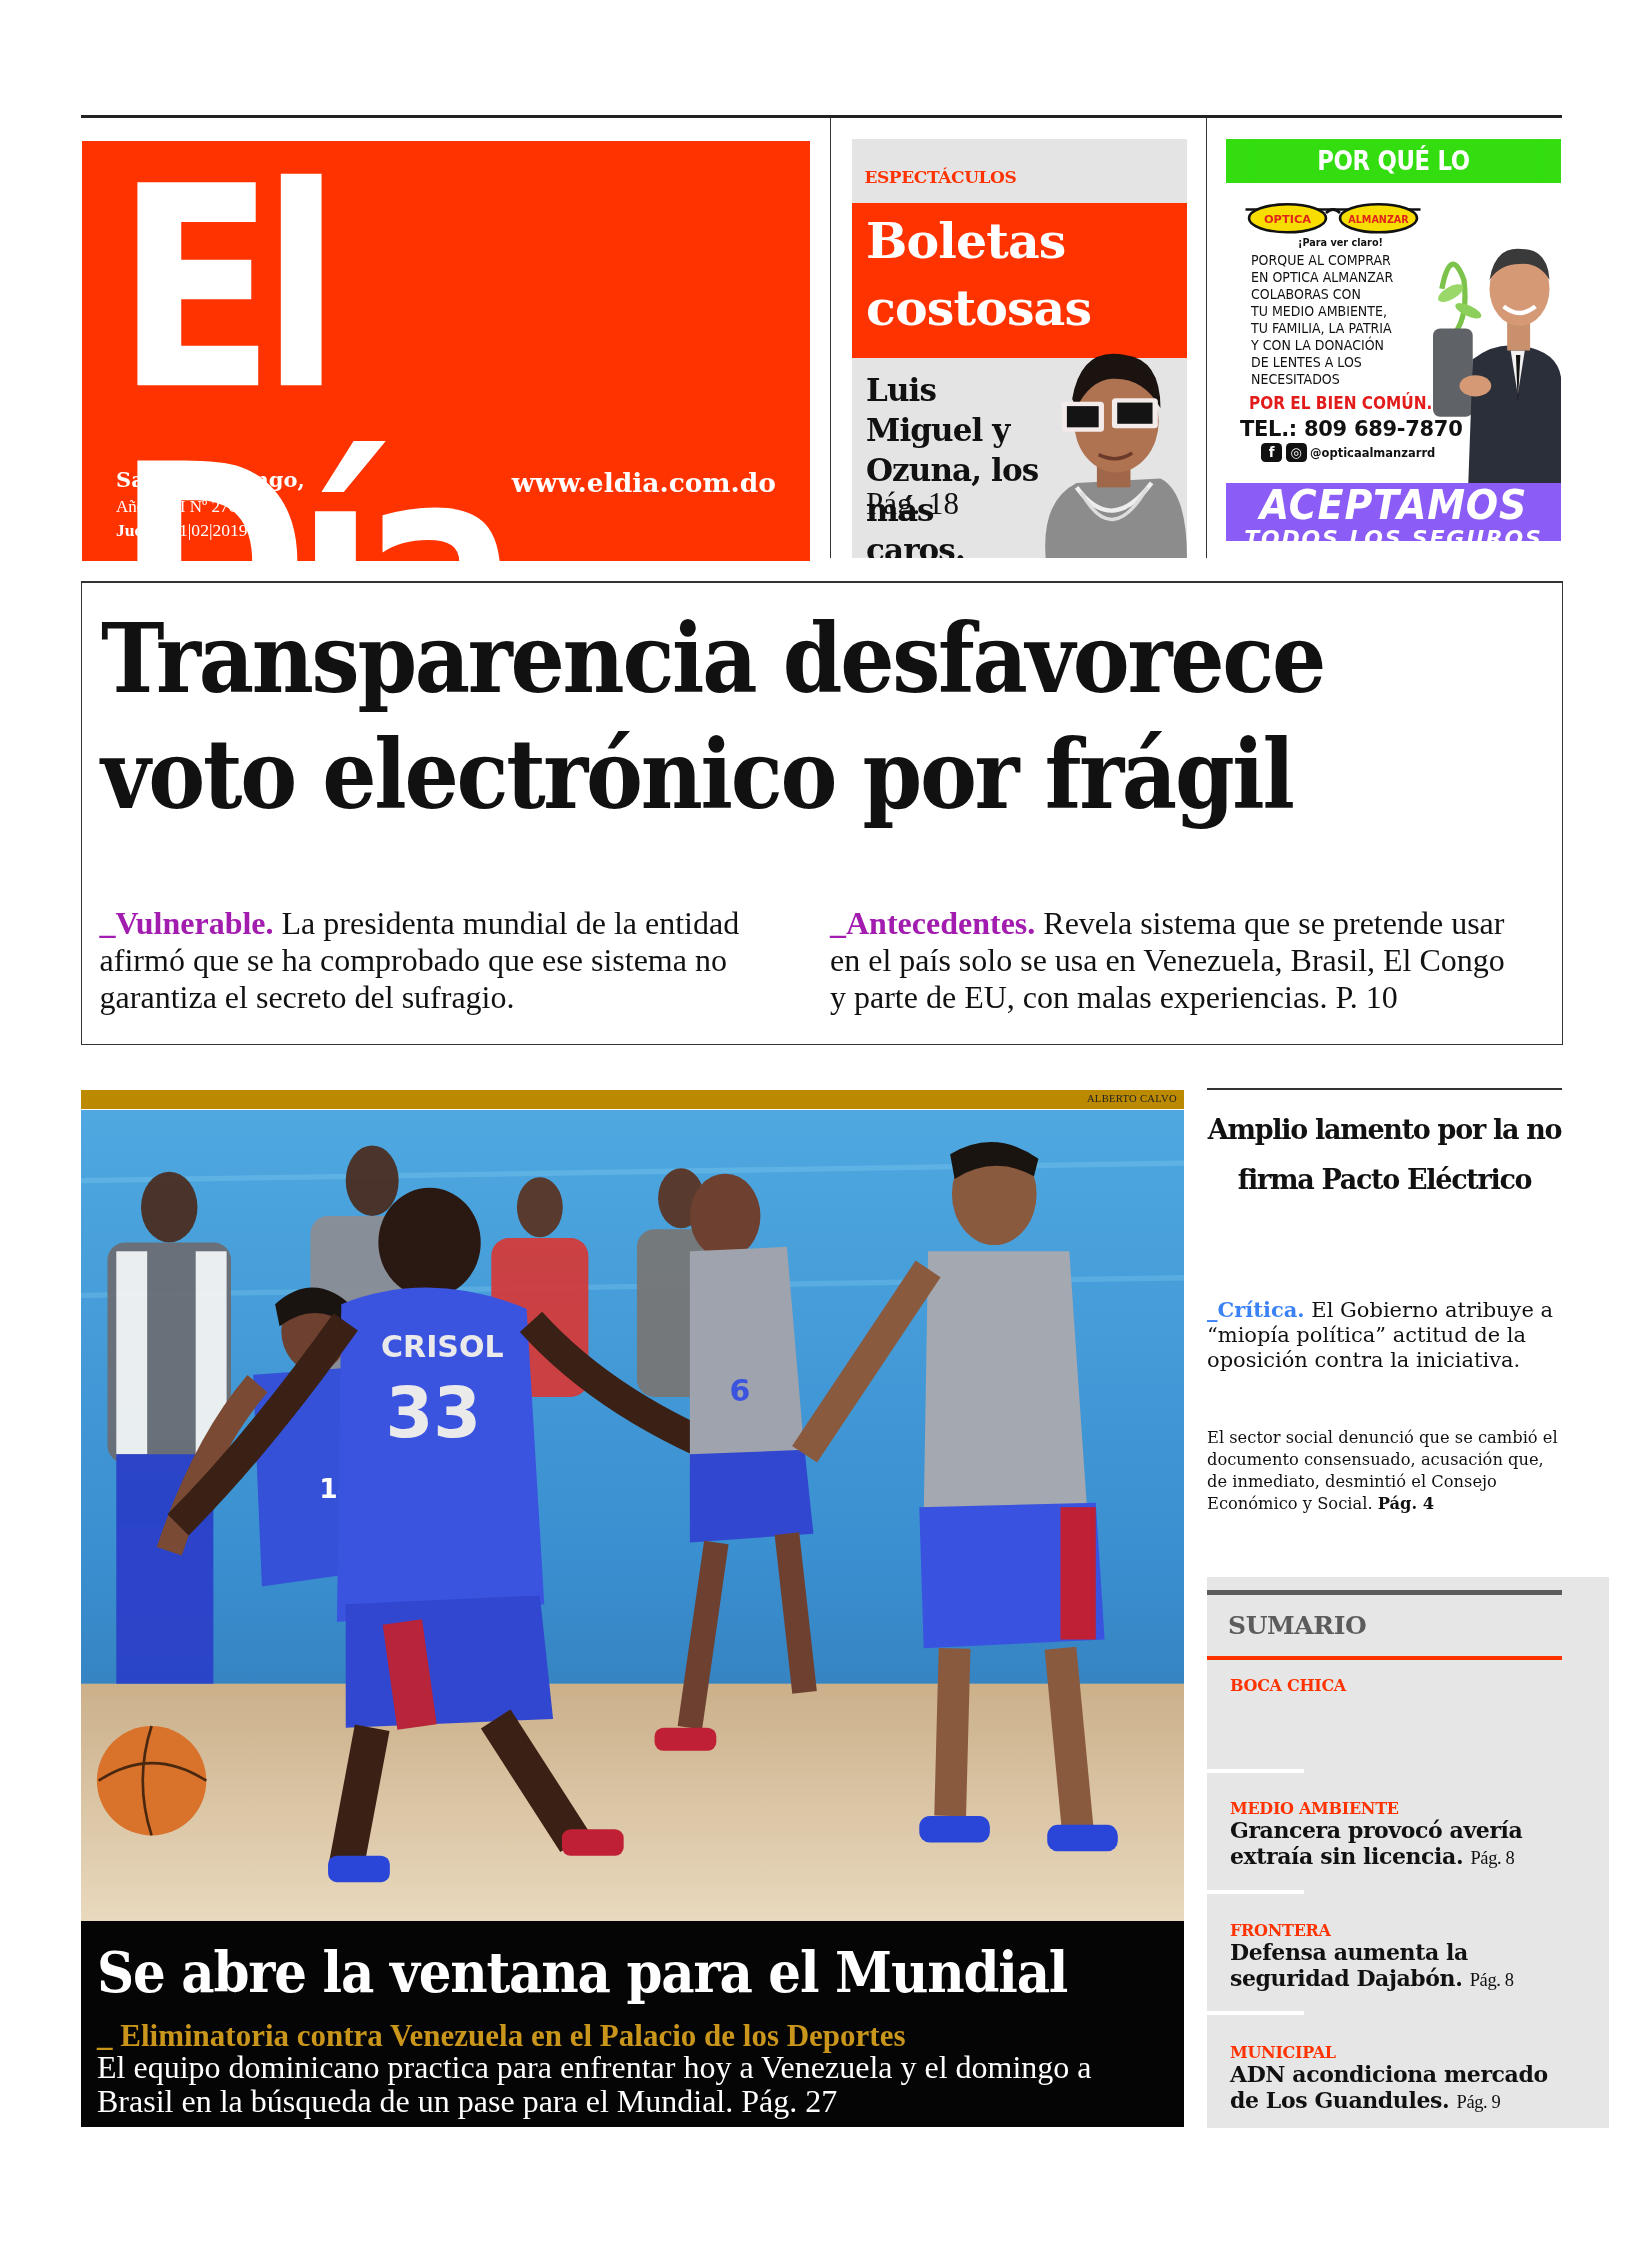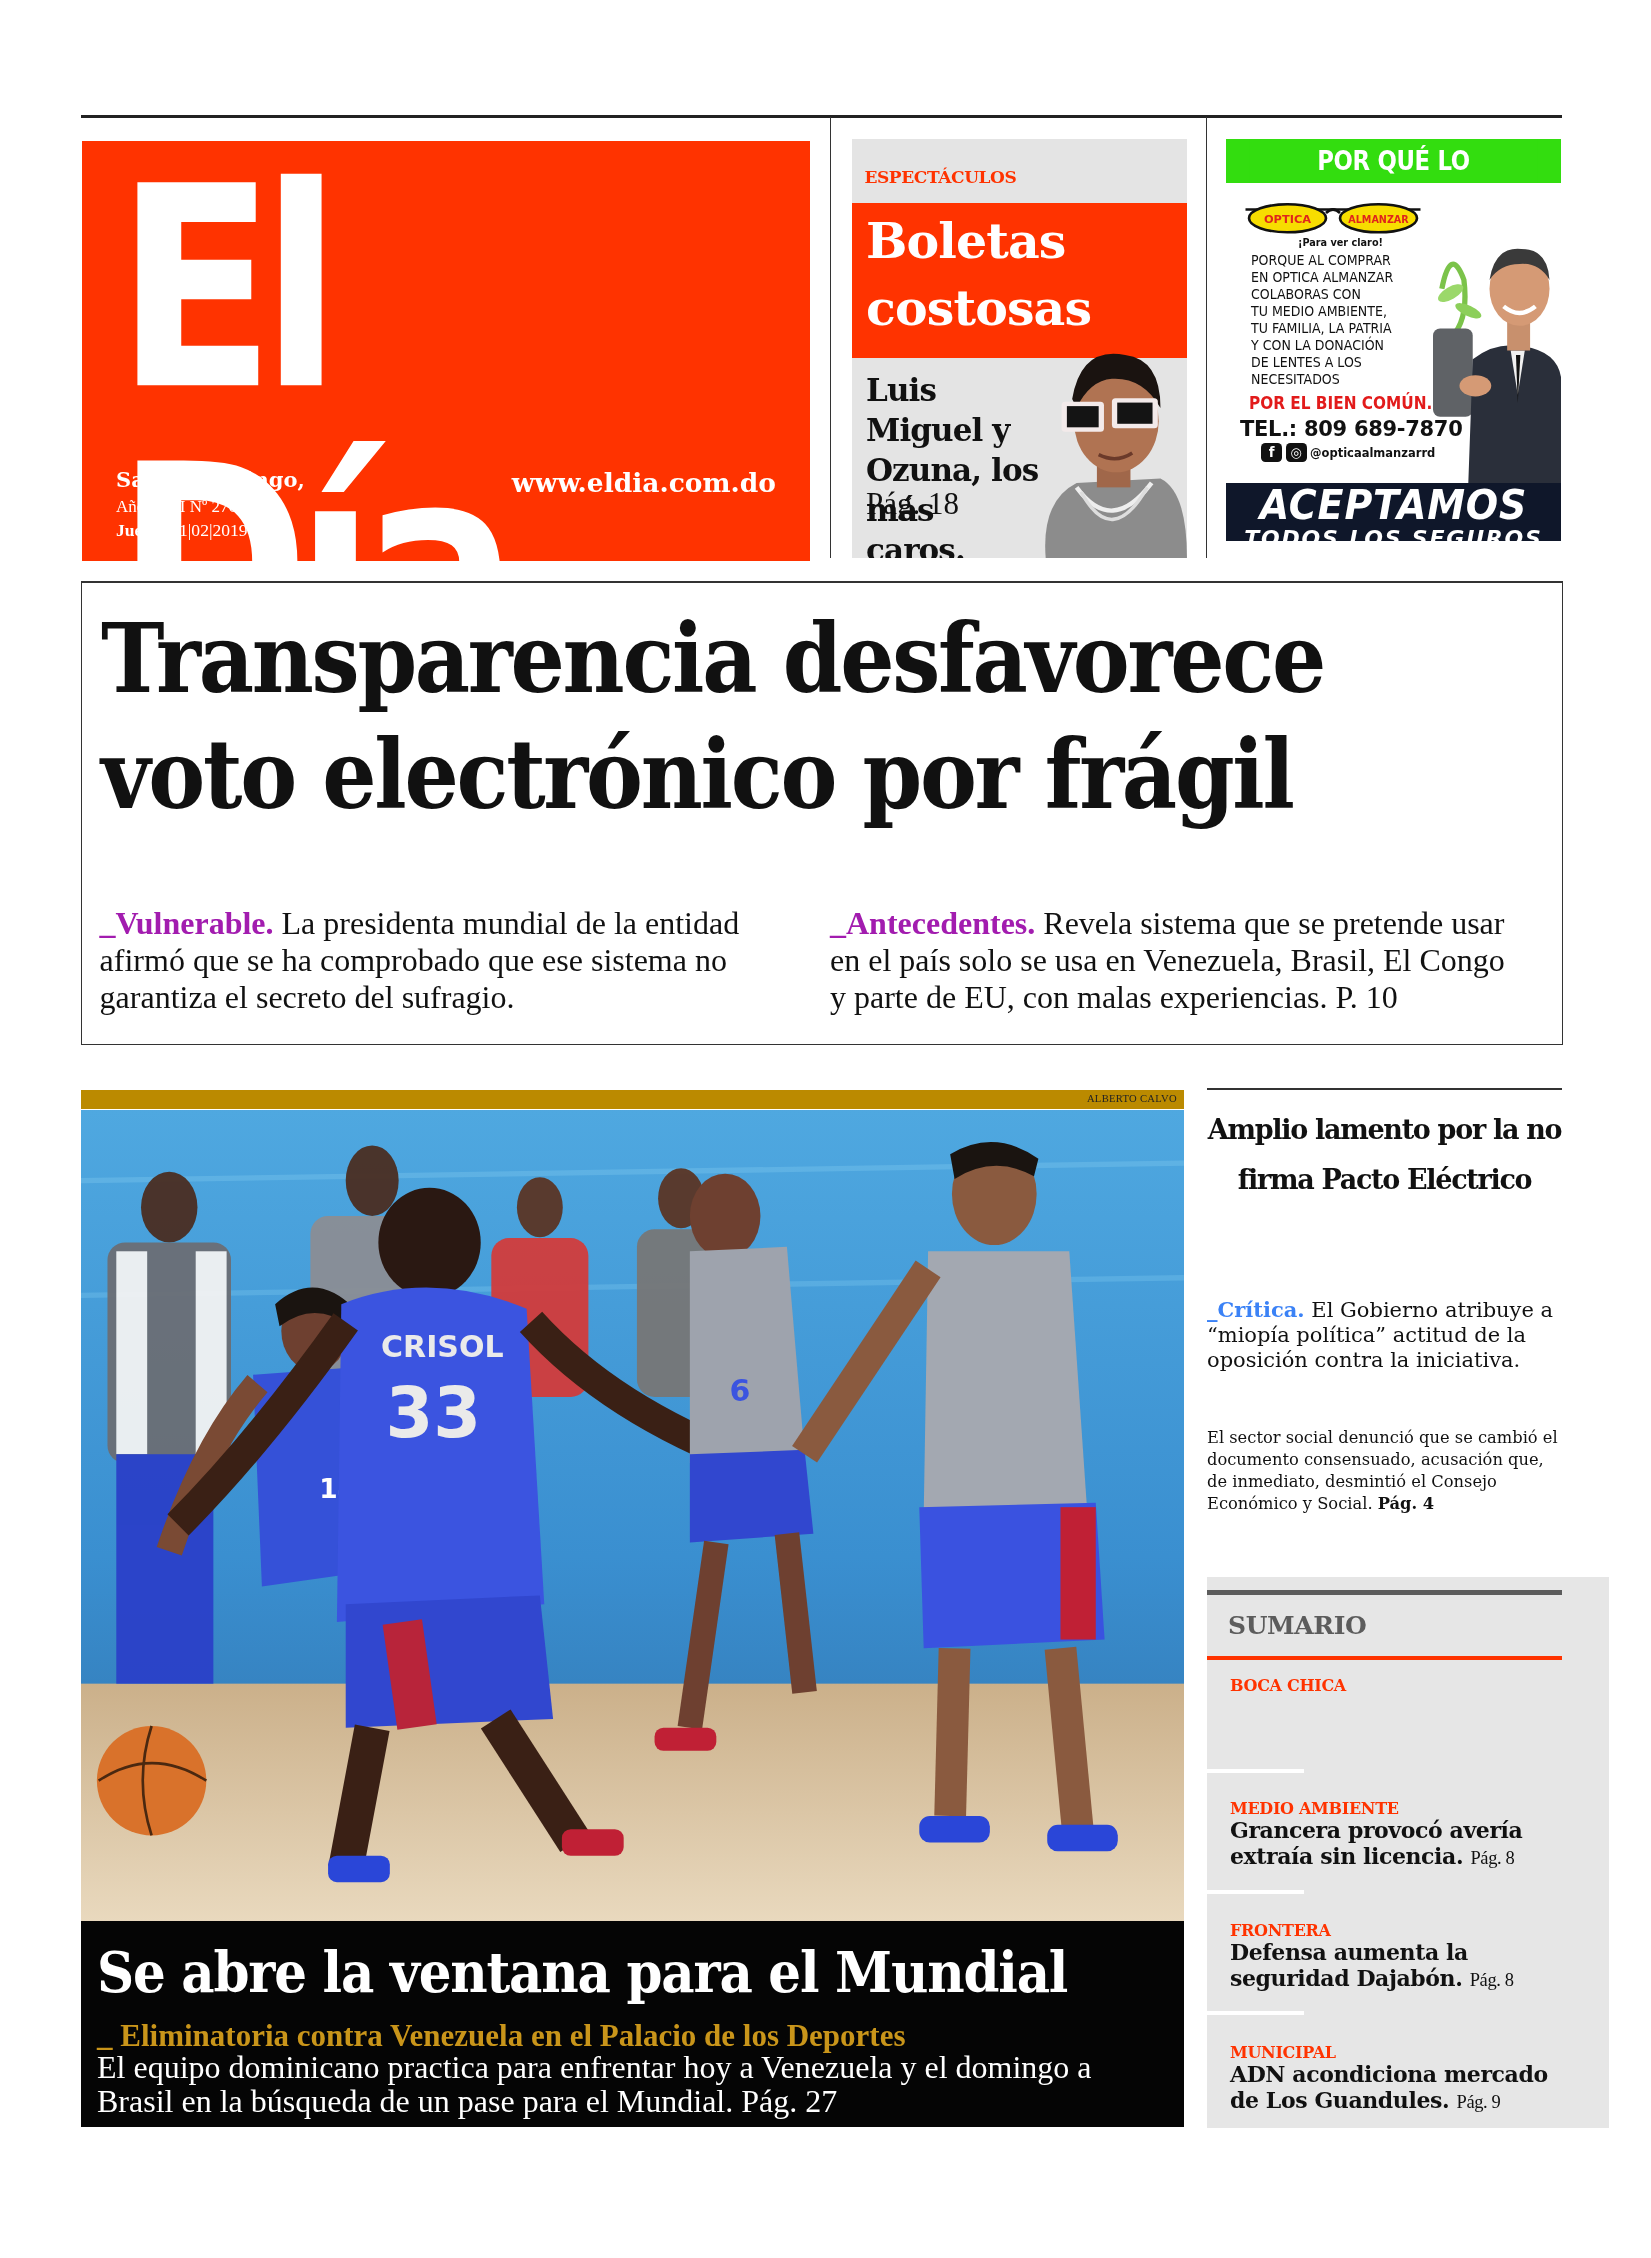--- a/index.html
+++ b/index.html
@@ -37,21 +37,21 @@
   #ad-top { position: absolute; left: 0; top: 0; width: 335px; height: 44px; background: #33dd0f; color: #fff; font-weight: bold; font-size: 26.5px; text-align: center; line-height: 44px; letter-spacing: -0.4px; transform: scaleX(0.86); transform-origin: center; }
   #ad-topbg { position: absolute; left: 0; top: 0; width: 335px; height: 44px; background: #33dd0f; }
   #ad-glasses { position: absolute; left: 19.4px; top: 60px; width: 176px; height: 35px; }
   #ad-slogan { position: absolute; left: 72px; top: 98px; font-size: 9.7px; font-weight: bold; }
   #ad-body { position: absolute; left: 25px; top: 113px; width: 185px; font-size: 13.7px; line-height: 17px; color: #111; transform: scaleX(0.92); transform-origin: left top; }
   #ad-bien { position: absolute; left: 23px; top: 254px; color: #e21b1b; font-weight: bold; font-size: 17px; transform: scaleX(0.9); transform-origin: left top; }
   #ad-tel { position: absolute; left: 14px; top: 278px; font-weight: bold; font-size: 21px; letter-spacing: -0.3px; }
   #ad-social { position: absolute; left: 35px; top: 304px; display: flex; gap: 3.5px; align-items: center; font-size: 11.5px; font-weight: bold; }
   .soc { width: 21px; height: 19.4px; background: #111; color: #fff; border-radius: 4.4px; font-size: 13.2px; text-align: center; line-height: 19.4px; font-weight: bold; }
   #ad-person { position: absolute; left: 207px; top: 79px; width: 128px; height: 265px; }
-  #ad-bottom { position: absolute; left: 0; top: 344px; width: 335px; height: 58px; background: #0f172a; color: #fff; text-align: center; font-weight: bold; font-style: italic; }
+  #ad-bottom { position: absolute; left: 0; top: 344px; width: 335px; height: 58px; background: #8b5cf6; color: #fff; text-align: center; font-weight: bold; font-style: italic; }
   #ad-acept { font-size: 40px; line-height: 44px; letter-spacing: 0.9px; transform: scaleX(0.95); }
   #ad-seg { font-size: 22px; line-height: 23px; letter-spacing: 1.8px; }
 
   
   #lead { left: 81px; top: 581px; width: 1482px; height: 464px; border: 1.8px solid #333; border-top-width: 2.6px; }
   #lead-title { position: absolute; left: 19.4px; top: 17.6px; width: 1447px; font-size: 96px; font-weight: bold; line-height: 116px; letter-spacing: -2.6px; transform: scaleX(0.89); transform-origin: left top; white-space: nowrap; }
   .deck { position: absolute; top: 322px; width: 697px; font-family: "Liberation Serif", serif; font-size: 32px; line-height: 37px; }
   .deck .kick { color: #a21caf; font-weight: bold; }
   #deck-left { left: 17.6px; }
   #deck-right { left: 748px; }

